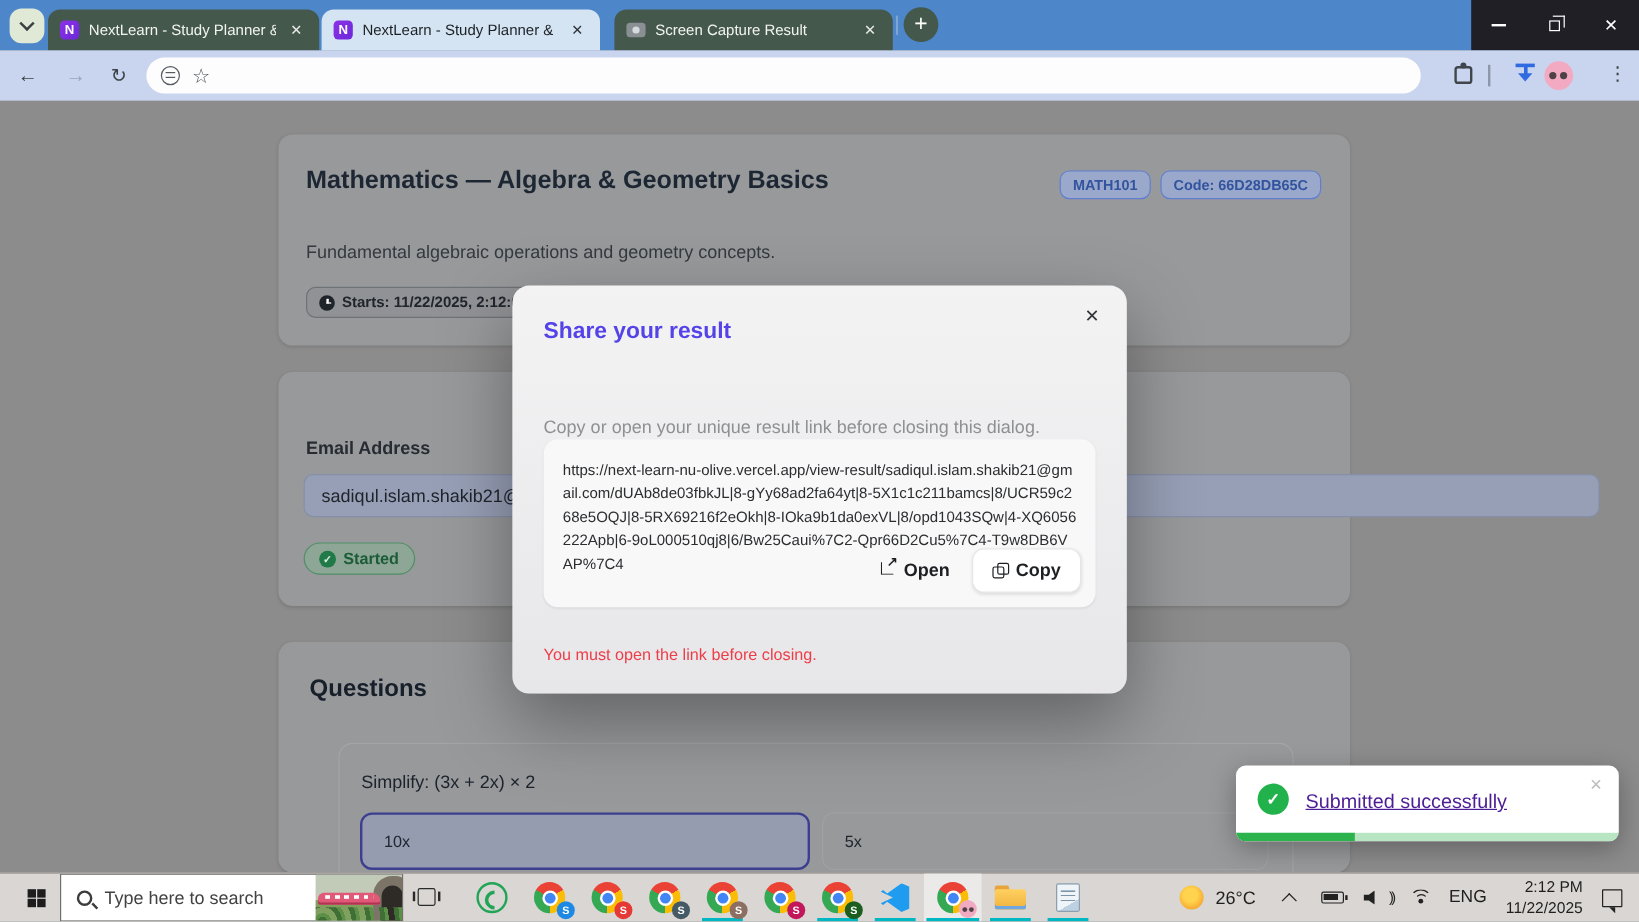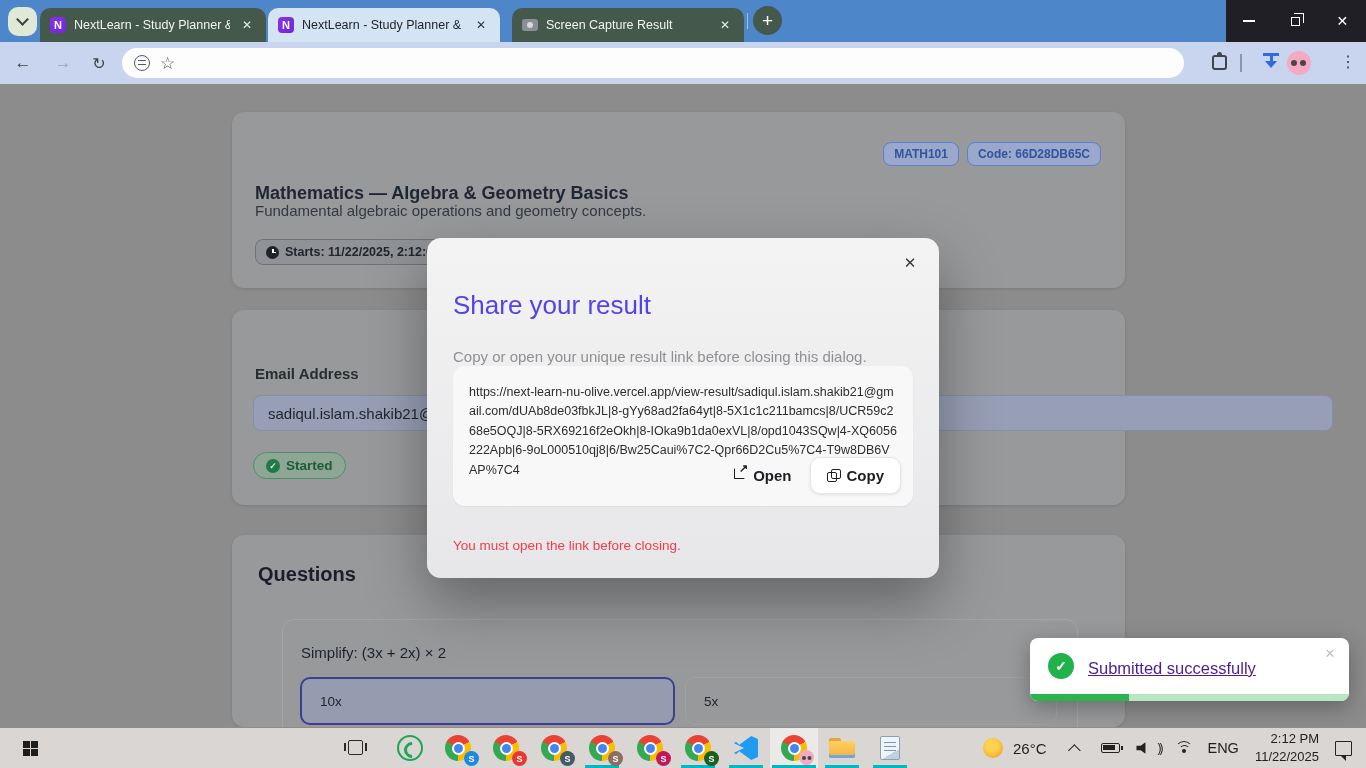--- a/index.html
+++ b/index.html
@@ -49,21 +49,21 @@
   .dl-ico .head { position:absolute; left:4px; top:8px; width:0; height:0; border-left:6px solid transparent; border-right:6px solid transparent; border-top:7px solid #2f6ae0; }
   .dl-ico .tray { position:absolute; left:2px; bottom:2px; width:16px; height:2.5px; background:#2f6ae0; }
   .avatar { position:absolute; left:1287px; top:9px; width:24px; height:24px; border-radius:50%; background:#f2aac2; }
   .avatar::before { content:""; position:absolute; left:4px; top:9px; width:6px; height:6px; border-radius:50%; background:#4e4247; box-shadow:9px 0 0 #4e4247; }
   .kebab { position:absolute; left:1338px; top:10px; font-size:16px; color:#3d4348; width:20px; text-align:center; }
 
   
   .content { position:absolute; top:84px; left:0; width:1366px; height:643px; background:#8c8c8d; overflow:hidden; }
   .card { position:absolute; left:232px; width:893px; background:#98999b; border-radius:12px; box-shadow:0 1px 3px rgba(0,0,0,.12); }
   .card-header { top:28px; height:176px; }
-  .page-title { position:absolute; left:23px; top:27px; font-size:18px; font-weight:bold; color:#1d2733;margin-top:44px; }
+  .page-title { position:absolute; left:23px; top:27px; font-size:21px; font-weight:bold; color:#1d2733; }
   .hdr-badges { position:absolute; right:24px; top:30px; display:flex; gap:8px; }
   .pill-badge { border:1px solid #5f7ed2; border-radius:8px; background:#9aa8cc; color:#32549e; font-size:12px; font-weight:bold; padding:4px 10px; white-space:nowrap; }
   .page-desc { position:absolute; left:23px; top:90px; font-size:15px; color:#34393f; }
   .starts-pill { position:absolute; left:23px; top:127px; height:26px; border:1px solid #6e7378; border-radius:8px; background:#919295; display:flex; align-items:center; gap:6px; padding:0 10px; width:230px; }
   .clock-ico { width:13px; height:13px; border-radius:50%; background:#1f242b; position:relative; flex:none; }
   .clock-ico::before { content:""; position:absolute; left:6px; top:3px; width:1.5px; height:4px; background:#fff; }
   .clock-ico::after { content:""; position:absolute; left:6px; top:6px; width:3.5px; height:1.5px; background:#fff; }
   .starts-text { font-size:12.5px; font-weight:bold; color:#21262d; white-space:nowrap; }
 
   .card-form { top:226px; height:195px; }
@@ -79,21 +79,21 @@
   .q-heading { position:absolute; left:26px; top:28px; font-size:20px; font-weight:bold; color:#161f2a; }
   .q-inner { position:absolute; left:50px; top:84px; width:796px; height:140px; border:1px solid #a2a4a6; border-radius:12px; }
   .q-text { position:absolute; left:18px; top:24px; font-size:15px; color:#1c232c; }
   .q-opt { position:absolute; top:57px; height:48px; border-radius:10px; display:flex; align-items:center; padding:0 18px; font-size:13.5px; color:#20262e; }
   .q-opt.selected { left:17px; width:375px; border:2.5px solid #3c3f8f; background:#959cb0; }
   .q-opt.plain { left:402px; width:372px; border:1px solid #9fa1a3; }
 
   
   .modal { position:absolute; left:427px; top:154px; width:512px; height:340px; border-radius:14px; background:linear-gradient(#f3f3f4,#e7e7e9); box-shadow:0 24px 60px rgba(0,0,0,.35); }
   .modal-close { position:absolute; right:18px; top:14px; font-size:15px; color:#33373c; width:22px; height:22px; display:flex; align-items:center; justify-content:center; }
-  .modal-title { position:absolute; left:26px; top:28px; font-size:26px; font-weight:normal; color:#5443e8;margin-top:24px; }
+  .modal-title { position:absolute; left:26px; top:28px; font-size:19px; font-weight:bold; color:#5443e8; }
   .modal-sub { position:absolute; left:26px; top:66px; font-size:15px; color:#8f9092;margin-top:44px; }
   .link-box { position:absolute; left:26px; top:128px; width:460px; height:140px; background:#f8f8f9; border-radius:12px; box-shadow:0 1px 2px rgba(0,0,0,.06); }
   .link-text { position:absolute; left:16px; right:16px; top:17px; font-size:12.5px; line-height:1.55; color:#2c2d2f; word-break:break-all; }
   .link-actions { position:absolute; right:12px; bottom:12px; display:flex; align-items:center; gap:6px; }
   .open-btn { display:flex; gap:7px; padding:9px 12px; font-size:15px; font-weight:bold; color:#1d1f22; border-radius:10px; }
   .copy-btn { display:flex; align-items:center; gap:7px; padding:9px 16px; font-size:15px; font-weight:bold; color:#1d1f22; background:#fff; border:1px solid #e6e6e8; border-radius:10px; box-shadow:0 1px 3px rgba(0,0,0,.10); }
   .ext-ico { width:12px; height:12px; position:relative; }
   .ext-ico::before { content:""; position:absolute; left:0; bottom:0; width:9px; height:9px; border:1.8px solid #1d1f22; border-top-color:transparent; border-right-color:transparent; border-radius:1px; }
   .ext-ico::after { content:"↗"; position:absolute; right:-2px; top:-5px; font-size:11px; font-weight:bold; color:#1d1f22; }
   .copy-ico { width:13px; height:13px; position:relative; }
@@ -297,20 +297,29 @@
   <div class="taskbar">
     <div class="start-btn">
       <div class="win-logo">
           <span></span>
           <span></span>
           <span></span>
           <span></span>
         </div>
     </div>
 
+    <div class="search-box">
+      <span class="mag-ico"></span>
+      <span class="search-text">Type here to search</span>
+      <span class="search-art">
+        <span class="tunnel"></span>
+        <span class="train"></span>
+        <span class="trees"></span>
+      </span>
+    </div>
 
     <div class="taskview-ico"></div>
 
     <div class="apps">
       <div class="app">
           <div class="wa-ico"></div>
         </div>
 
       <div class="app">
           <div class="chrome-ico"></div>

